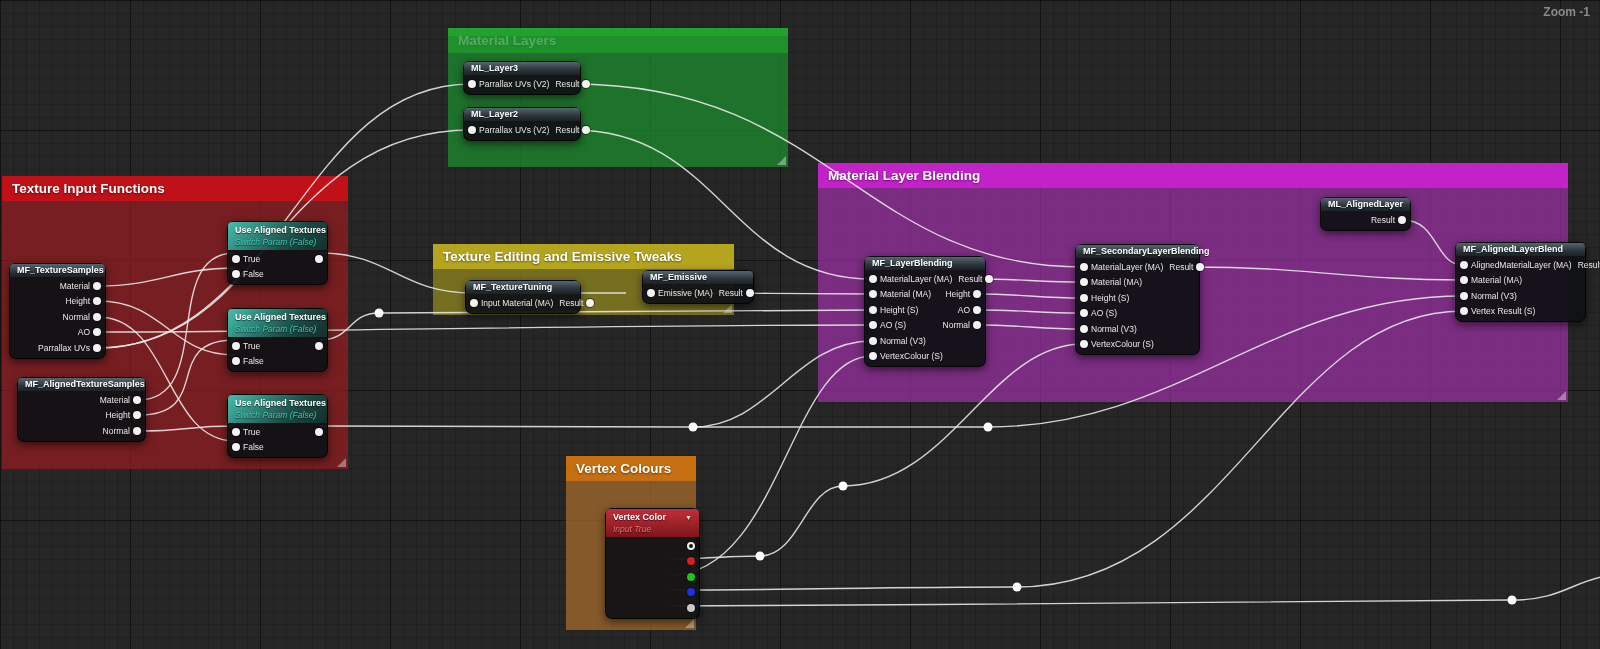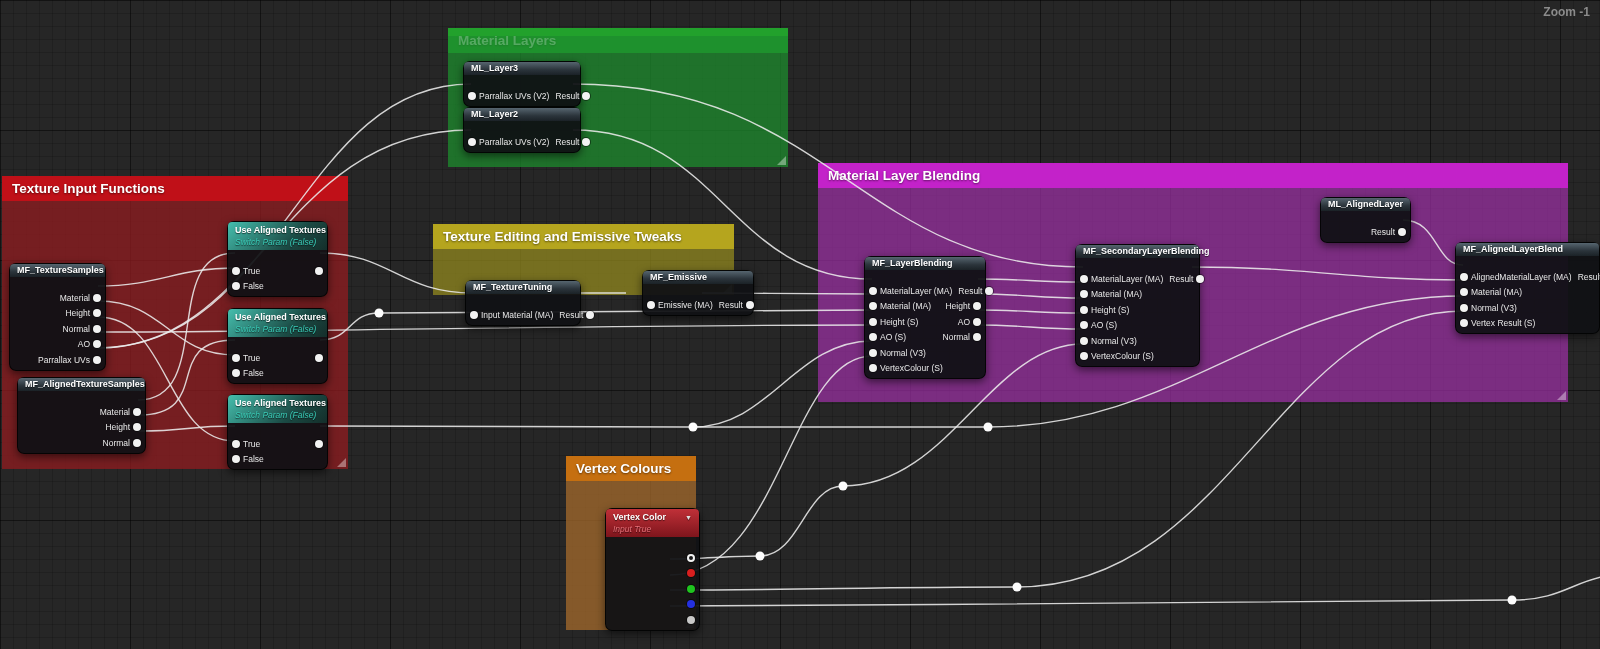--- a/index.html
+++ b/index.html
@@ -34,21 +34,21 @@
   .nhead{border-radius:4px 4px 0 0;height:13px;line-height:13px;padding:0 7px;
          font-size:9px;font-weight:bold;color:#fff;white-space:nowrap;
          background:linear-gradient(180deg,#56656f 0%,#2b343b 60%,#1b2227 100%);
          text-shadow:0 1px 1px rgba(0,0,0,.6);}
   .nhead.tall{height:auto;padding:2px 7px 3px;}
   .nhead.teal{background:linear-gradient(135deg,#45bfae 0%,#1b4a44 65%,#142e2a 100%);}
   .nhead.vred{background:linear-gradient(180deg,#c03038 0%,#7e151c 100%);display:flex;align-items:flex-start;}
   .nsub{font-size:8.5px;font-weight:normal;font-style:italic;line-height:10px;}
   .nsub.teal{color:#39cab6;}
   .nsub.pink{color:#e87079;}
-  .nbody{padding:1px 0 2px;margin-top:12px;}
+  .nbody{padding:1px 0 2px;}
   .row{display:flex;align-items:center;height:15.5px;padding:0 4px;gap:3px;}
   .lbl{font-size:8.5px;color:#e9e9e9;white-space:nowrap;}
   .sp{flex:1 1 auto;}
   .pin{width:8px;height:8px;border-radius:50%;background:#f2f2f2;flex:0 0 auto;
        box-shadow:0 0 0 1px rgba(0,0,0,.45);}
   .pin.hollow{background:transparent;border:2px solid #f2f2f2;width:4px;height:4px;}
   .pin.pr{background:#d81f1f;} .pin.pg{background:#1fc41f;}
   .pin.pb{background:#2430e0;} .pin.pa{background:#c8c8c8;}
   .dd{margin-left:auto;font-size:7px;color:#e0e0e0;line-height:13px;}
   .zoomlbl{position:absolute;top:5px;right:10px;z-index:5;font-size:12px;
@@ -64,21 +64,21 @@
   <div class="cbody"></div>
   <div class="resize"></div>
 </div>
 <div class="comment c-red" style="left:2px;top:176px;width:346px;height:293px">
   <div class="chead">
       <span>Texture Input Functions</span>
     </div>
   <div class="cbody"></div>
   <div class="resize"></div>
 </div>
-<div class="comment c-yellow" style="left:433px;top:224px;width:301px;height:71px">
+<div class="comment c-yellow" style="left:433px;top:244px;width:301px;height:71px">
   <div class="chead">
       <span>Texture Editing and Emissive Tweaks</span>
     </div>
   <div class="cbody"></div>
   <div class="resize"></div>
 </div>
 <div class="comment c-purple" style="left:818px;top:163px;width:750px;height:239px">
   <div class="chead">
       <span>Material Layer Blending</span>
     </div>
@@ -377,21 +377,21 @@
   <div class="nhead"><span>ML_AlignedLayer</span></div>
   <div class="nbody">
       <div class="row">
     <span class="sp"></span>
     <span class="lbl">Result</span>
     <span class="pin"></span>
   </div>
     </div>
 </div>
 
-<div class="node" style="left:1455px;top:242px;width:145px">
+<div class="node" style="left:1455px;top:242px;width:131px">
   <div class="nhead"><span>MF_AlignedLayerBlend</span></div>
   <div class="nbody">
     <div class="row">
         <span class="pin"></span>
         <span class="lbl">AlignedMaterialLayer (MA)</span>
         <span class="sp"></span>
         <span class="lbl">Result</span>
       </div>
     <div class="row">
         <span class="pin"></span>

